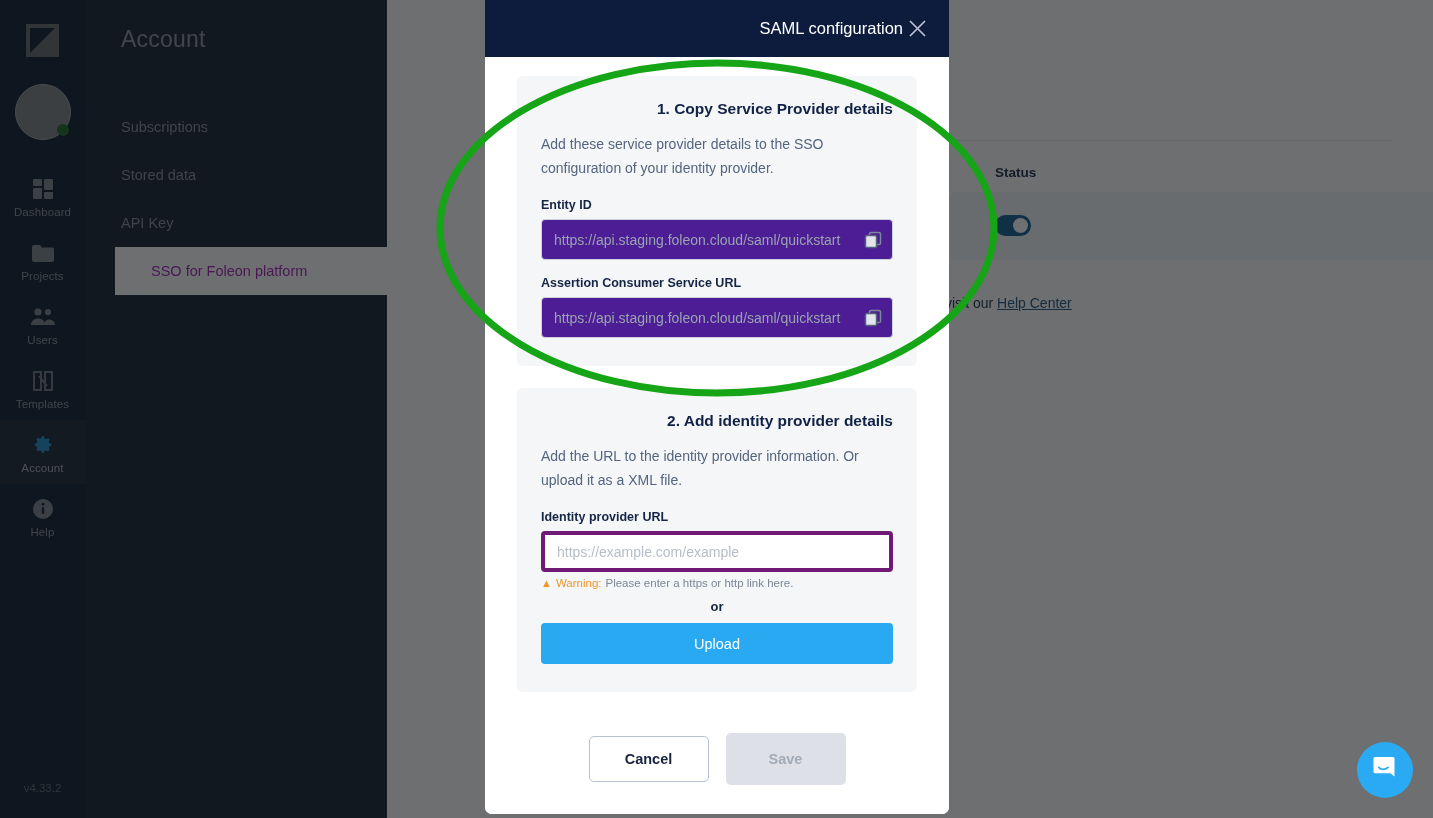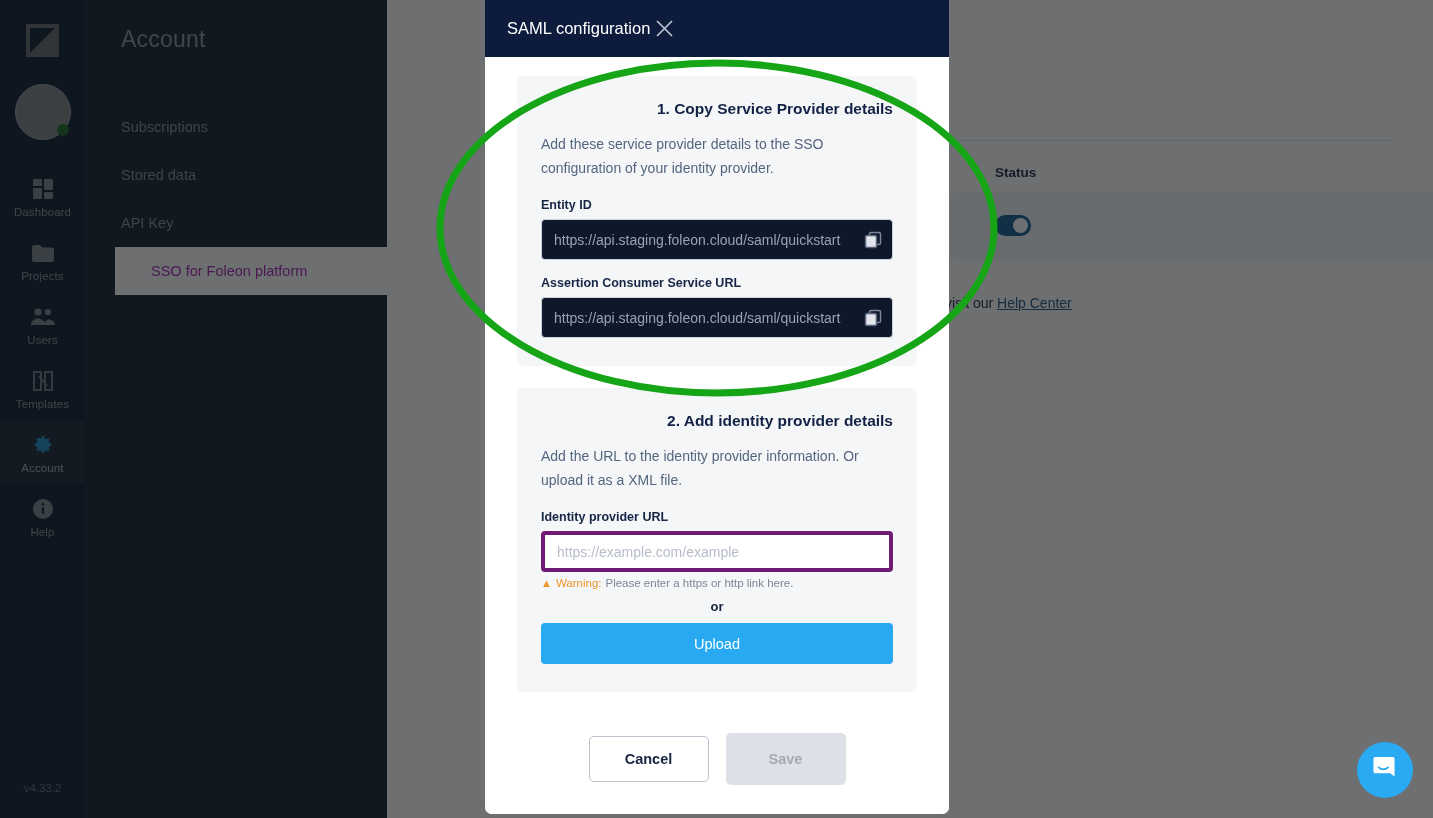--- a/index.html
+++ b/index.html
@@ -118,21 +118,21 @@
   .modal {
     position: absolute; left: 485px; top: 0;
     width: 464px; height: 814px;
     background: #ffffff;
     border-radius: 0 0 7px 7px;
     display: flex; flex-direction: column;
     overflow: hidden;
   }
   .modal-header {
     height: 57px; background: #0d1c3d;
-    display: flex; align-items: center; justify-content: flex-start;
+    display: flex; align-items: center; justify-content: flex-end;
     padding: 0 18px 0 22px; flex: none;
   }
   .modal-title { color: #ffffff; font-size: 16.5px; font-weight: 400; }
   .modal-close {
     width: 28px; height: 28px; display: flex;
     align-items: center; justify-content: center;
     cursor: pointer; color: #b9c2d0;
   }
   .modal-body {
     flex: 1; padding: 19px 32px 0 32px; overflow: hidden;
@@ -151,21 +151,21 @@
     font-size: 14px; color: #55657f; line-height: 1.72;
     margin-bottom: 18px;
   }
   .field-label {
     font-size: 12.5px; font-weight: 700; color: #152544;
     margin-bottom: 7px;
   }
   .input-readonly {
     position: relative;
     height: 41px; border: 1px solid #ccd3dd; border-radius: 4px;
-    background: #0f172a;
+    background: #4c1d95;
     display: flex; align-items: center;
     padding: 0 38px 0 12px;
     margin-bottom: 16px;
     overflow: hidden;
   }
   .input-readonly .txt {
     font-size: 14px; color: #9aa3b0; white-space: nowrap;
   }
   .copy-btn {
     position: absolute; right: 10px; top: 50%; transform: translateY(-50%);

